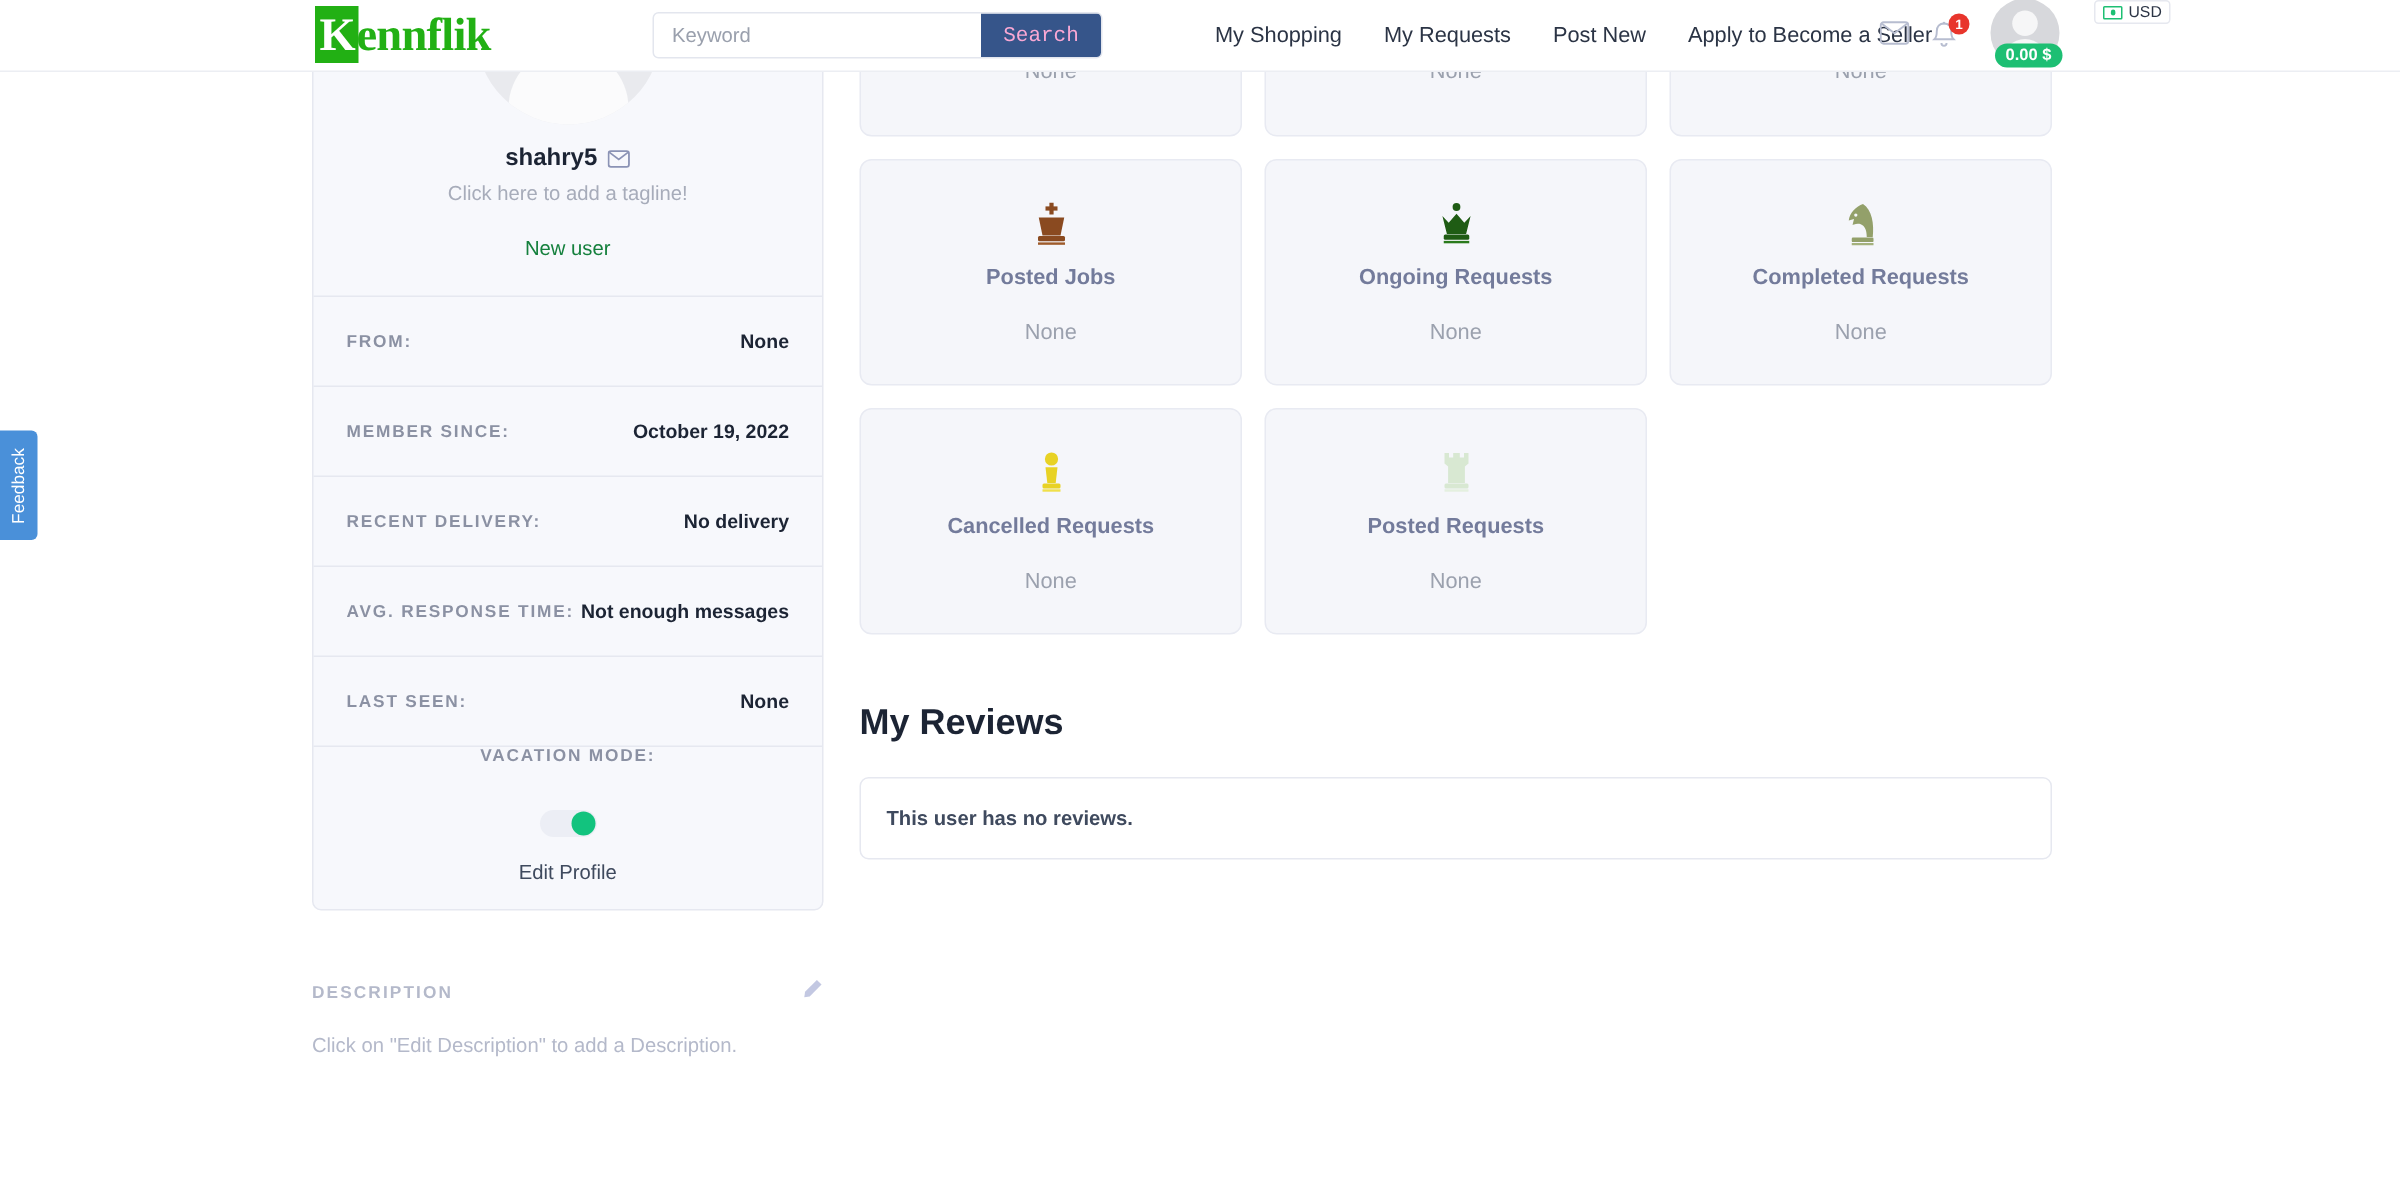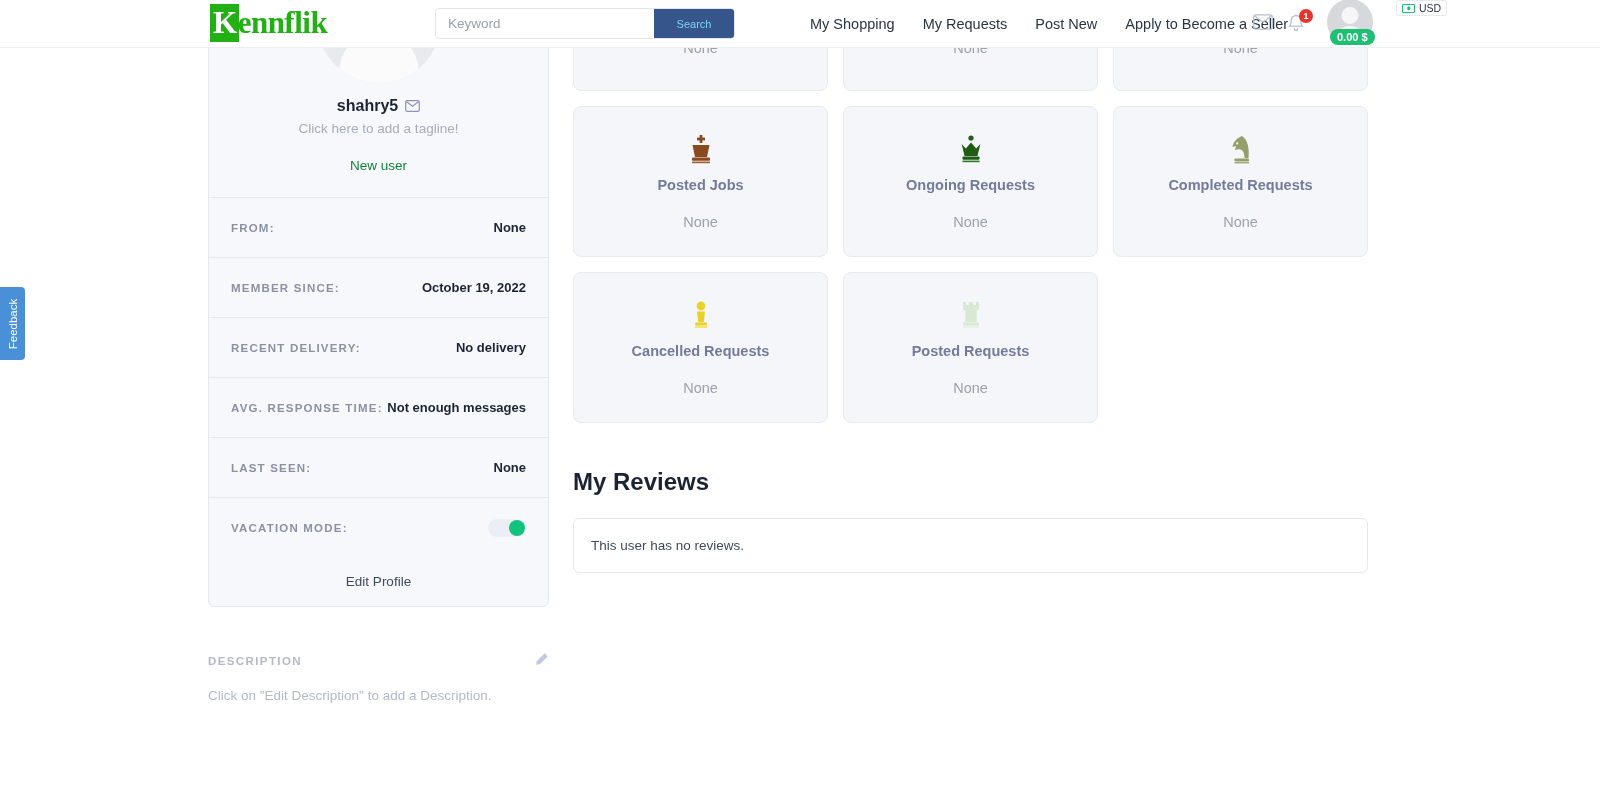--- a/index.html
+++ b/index.html
@@ -50,24 +50,24 @@
     padding: 0 12px;
     font-size: 13.5px;
     font-family: "Liberation Sans", sans-serif;
     color: #4b5563;
     background: transparent;
   }
   .searchwrap input::placeholder { color: #9aa0ad; }
   .search-btn {
     width: 80px; height: 100%;
     background: #36558a;
-    color: #7dd3fc;
+    color: #f9a8d4;
     border: 0;
-    font-size: 11px;
-    font-family: Liberation Sans, sans-serif;
+    font-size: 14px;
+    font-family: Liberation Mono, monospace;
     cursor: pointer;
   }
   .nav {
     position: absolute; left: 810px; top: 0; height: 48px;
     display: flex; align-items: center; gap: 28px;
   }
   .nav a {
     font-size: 14.5px;
     color: #2b3445;
     text-decoration: none;
@@ -265,20 +265,21 @@
     font-size: 24px; font-weight: bold; color: #1c2434;
     margin: 45px 0 22px;
   }
   .reviews-box {
     border: 1px solid #e6e8f0;
     border-radius: 6px;
     background: #ffffff;
     padding: 19px 17px;
     font-size: 13.5px;
     color: #3f4a5e;
+    font-weight: bold;
   }
 </style>
 </head>
 <body>
 
 <div class="left-col">
 
   <div class="profile-card">
     <div class="profile-top">
       <div class="big-avatar">
@@ -311,21 +312,21 @@
       <span class="info-val">No delivery</span>
     </div>
     <div class="info-row">
       <span class="info-lbl">Avg. Response Time:</span>
       <span class="info-val">Not enough messages</span>
     </div>
     <div class="info-row">
       <span class="info-lbl">Last Seen:</span>
       <span class="info-val">None</span>
     </div>
-    <div class="info-row" style="border-bottom:0;">
+    <div class="info-row" style="border-bottom:0;flex-direction:column;">
       <span class="info-lbl">Vacation Mode:</span>
       <span class="toggle">
         <span class="knob"></span>
       </span>
     </div>
     <div class="edit-profile">Edit Profile</div>
   </div>
 
   <div class="desc-block">
     <div class="desc-head">

